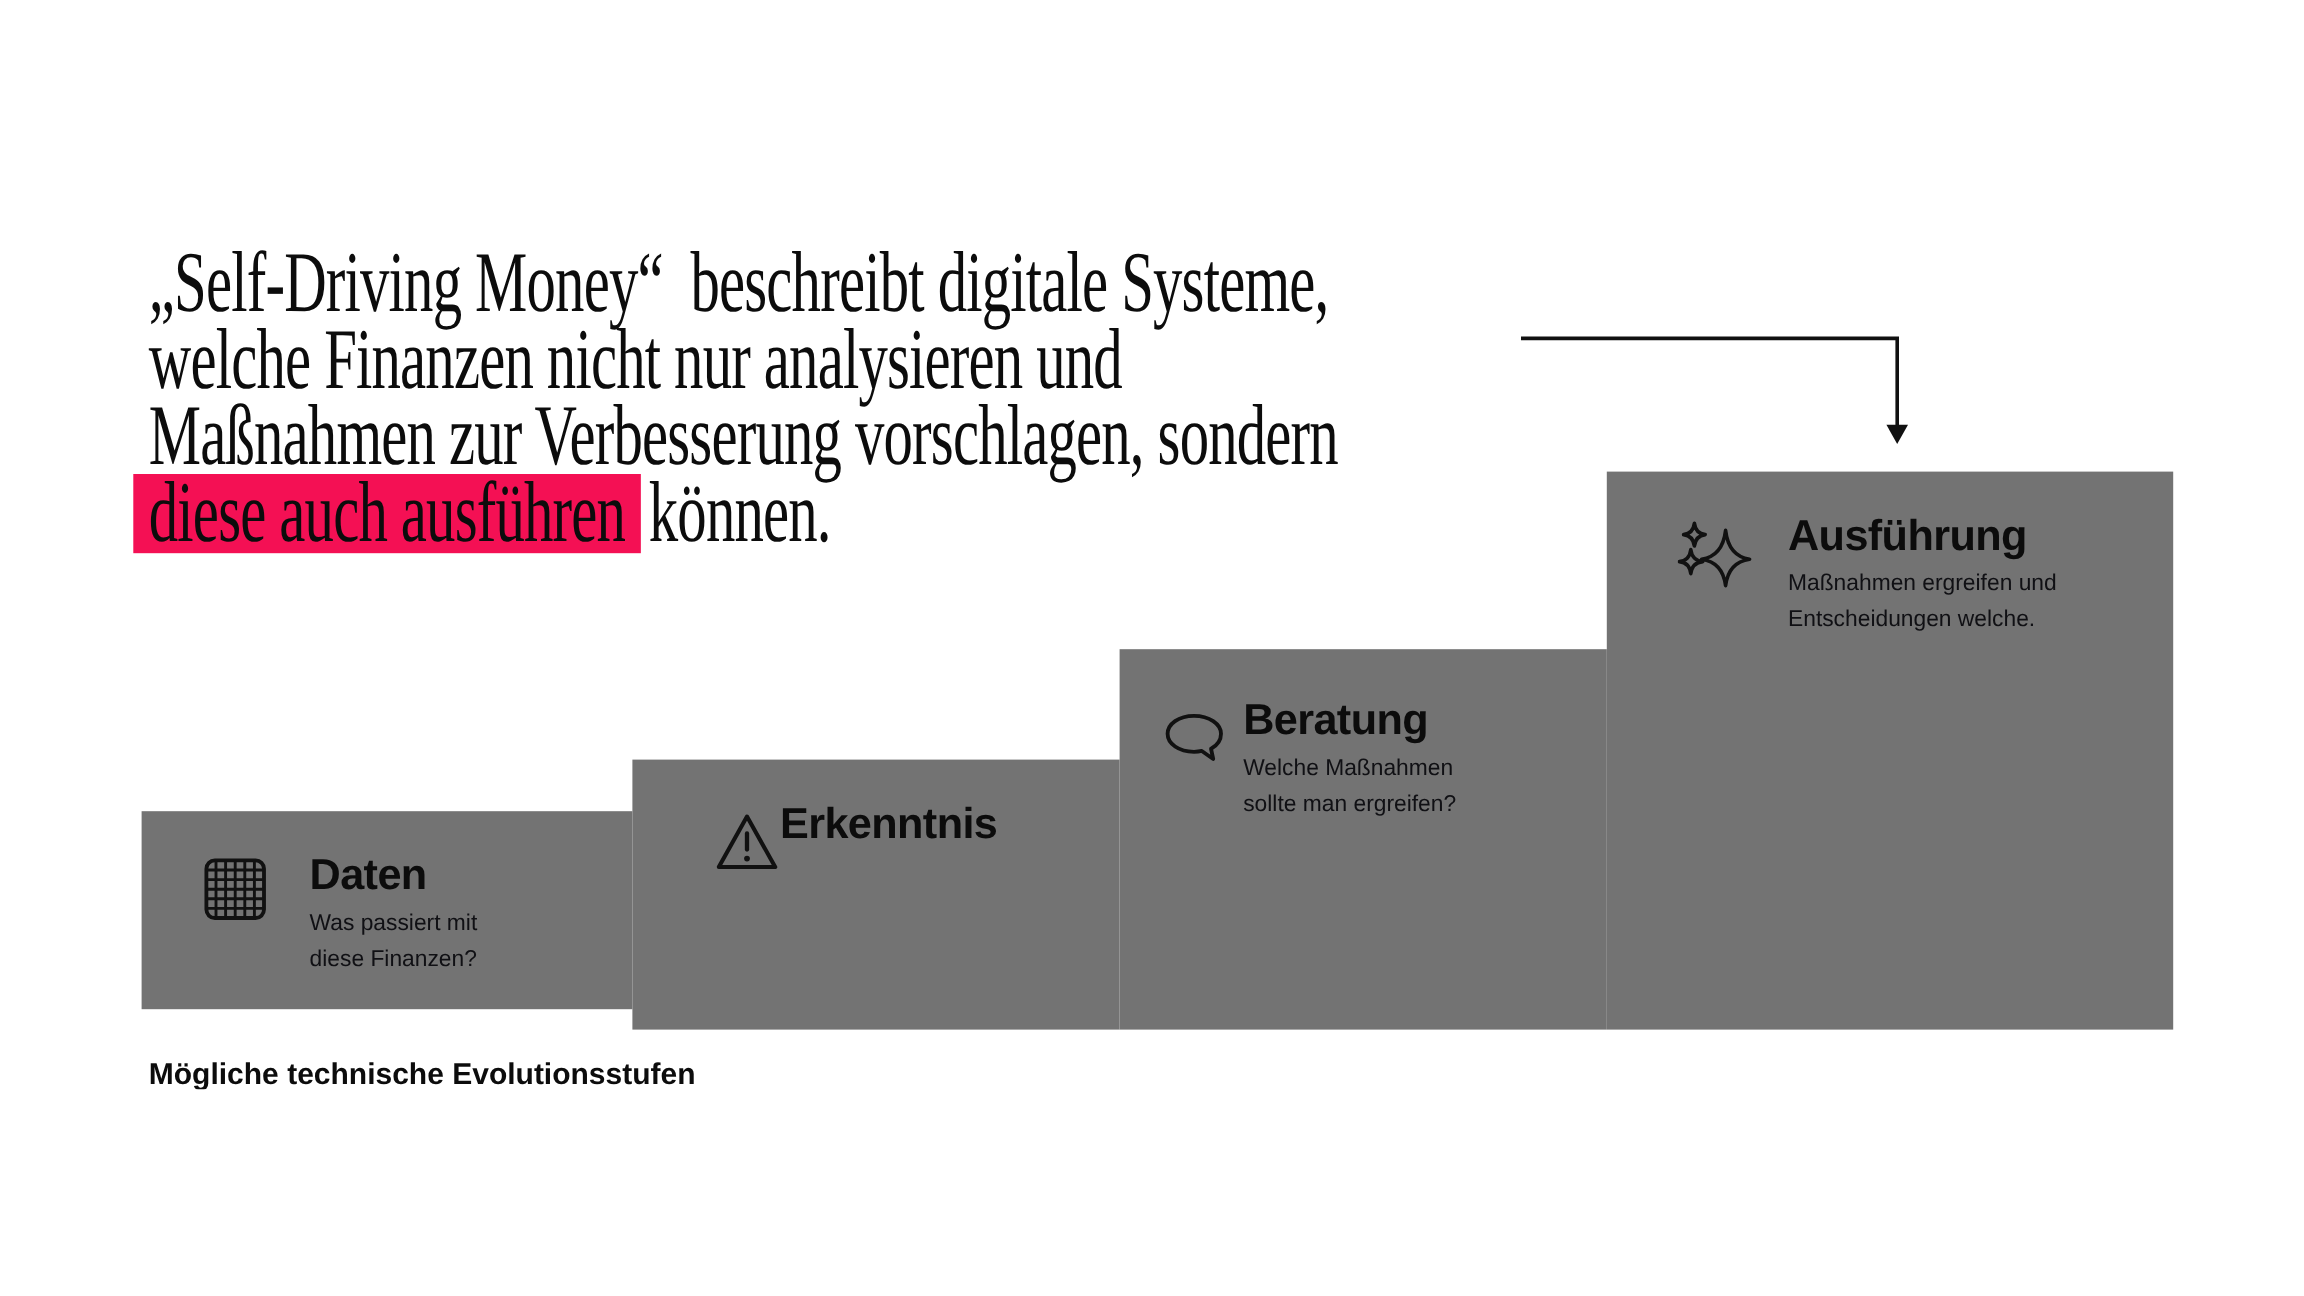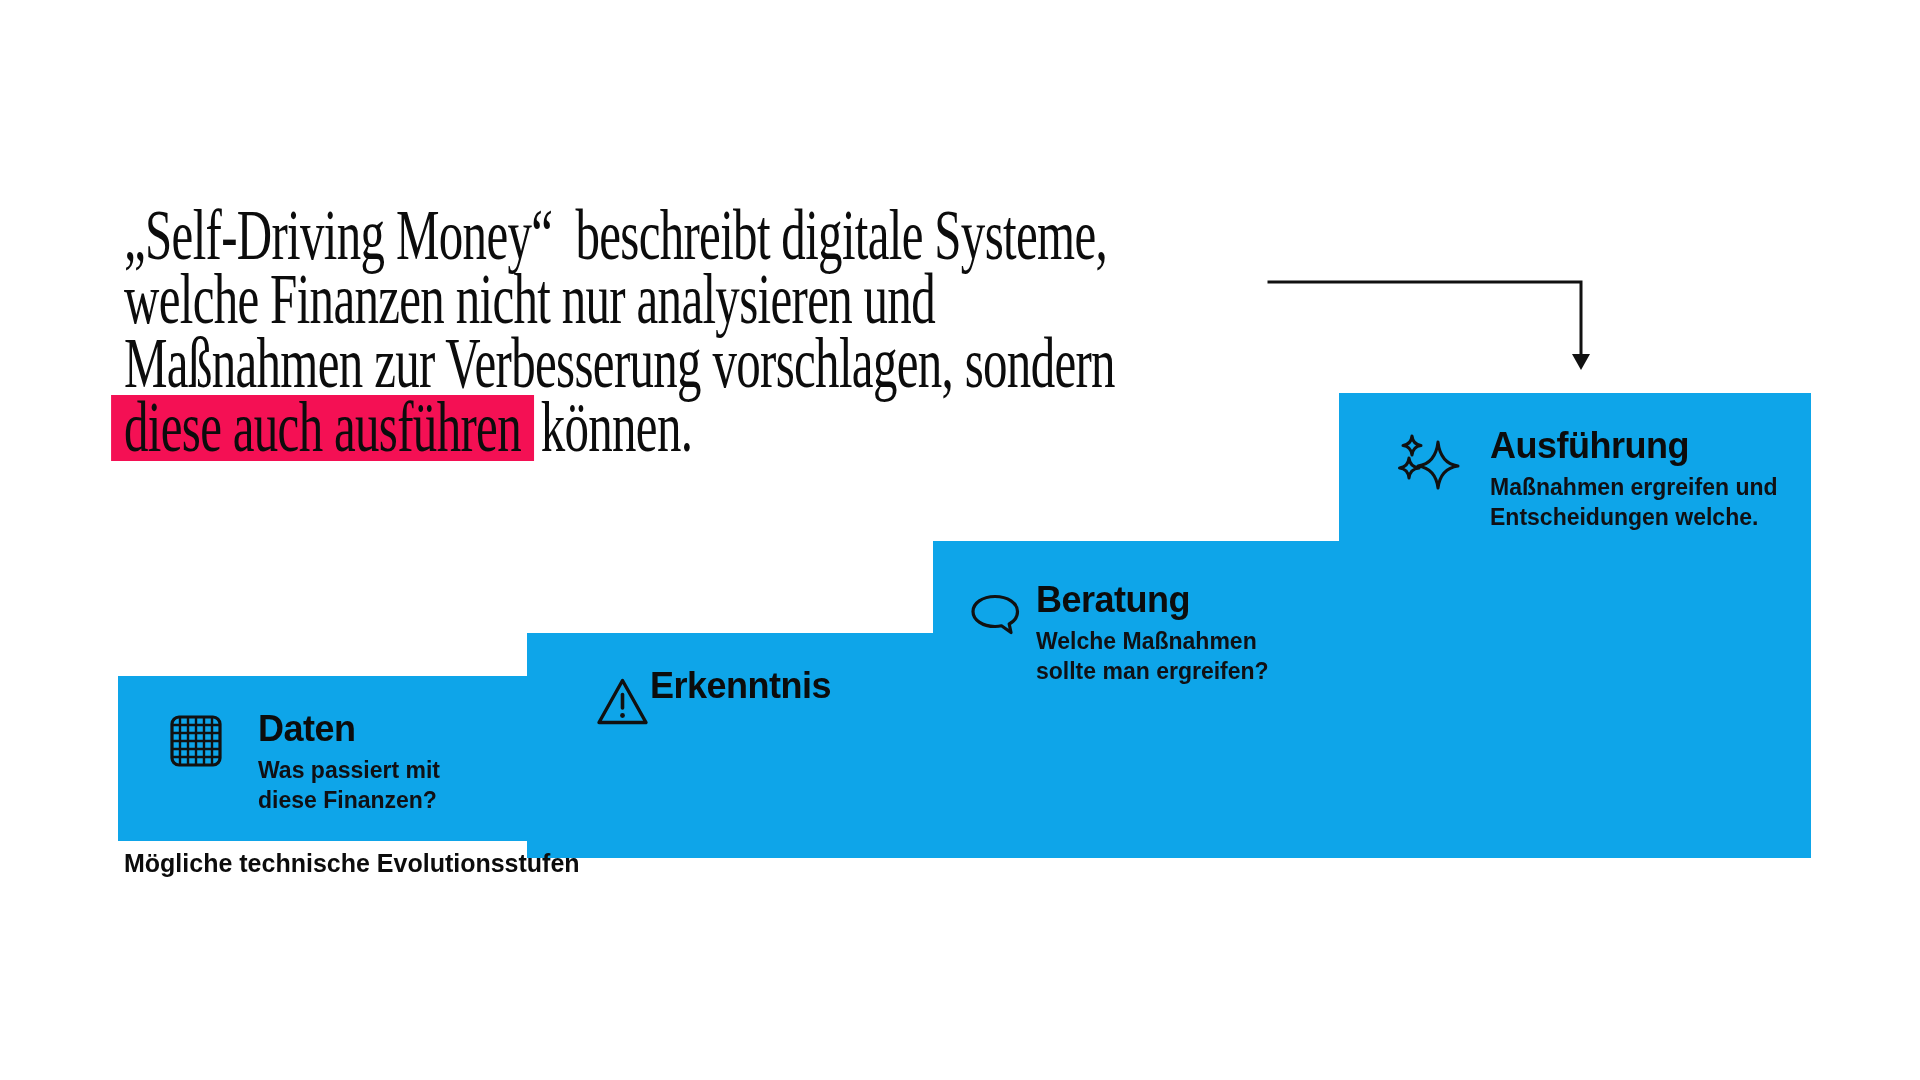--- a/index.html
+++ b/index.html
@@ -42,21 +42,21 @@
   .hl-tail { margin-left: 10px; }
 
   
   .arrow-svg {
     position: absolute;
     left: 1266px;
     top: 280px;
   }
 
   
-  .step { position: absolute; background: #0ea5e9; }
+  .step { position: absolute; background: #737373; }
   .step-1 { left: 118px;  top: 676px; width: 409px; height: 165px; }
   .step-2 { left: 527px;  top: 633px; width: 406px; height: 225px; }
   .step-3 { left: 933px;  top: 541px; width: 406px; height: 317px; }
   .step-4 { left: 1339px; top: 393px; width: 472px; height: 465px; }
 
   .step-content { position: absolute; display: flex; align-items: flex-start; }
   .step-1 .step-content { left: 52px; top: 35px; gap: 36px; }
   .step-2 .step-content { left: 68px; top: 35px; }
   .step-3 .step-content { left: 37px; top: 41px; gap: 16px; }
   .step-4 .step-content { left: 59px; top: 35px; gap: 30px; }
@@ -69,28 +69,28 @@
 
   .step-title {
     font-size: 36px;
     line-height: 36px;
     font-weight: 700;
     letter-spacing: -0.5px;
     margin-bottom: 8px;
     color: #0c0c0c;
     white-space: nowrap;
   }
-  .step-desc { font-size: 23px; line-height: 30px; font-weight: 700; color: #101014; }
+  .step-desc { font-size: 19px; line-height: 30px; font-weight: 400; color: #101014; }
   .step-desc div { white-space: nowrap; }
 
   
   .caption {
     position: absolute;
     left: 124px;
-    top: 848px;
+    top: 880px;
     font-size: 25px;
     line-height: 30px;
     font-weight: 700;
     color: #0c0c0c;
     white-space: nowrap;
   }
 
   svg .stroke { fill: none; stroke: #111111; }
 </style>
 </head>

